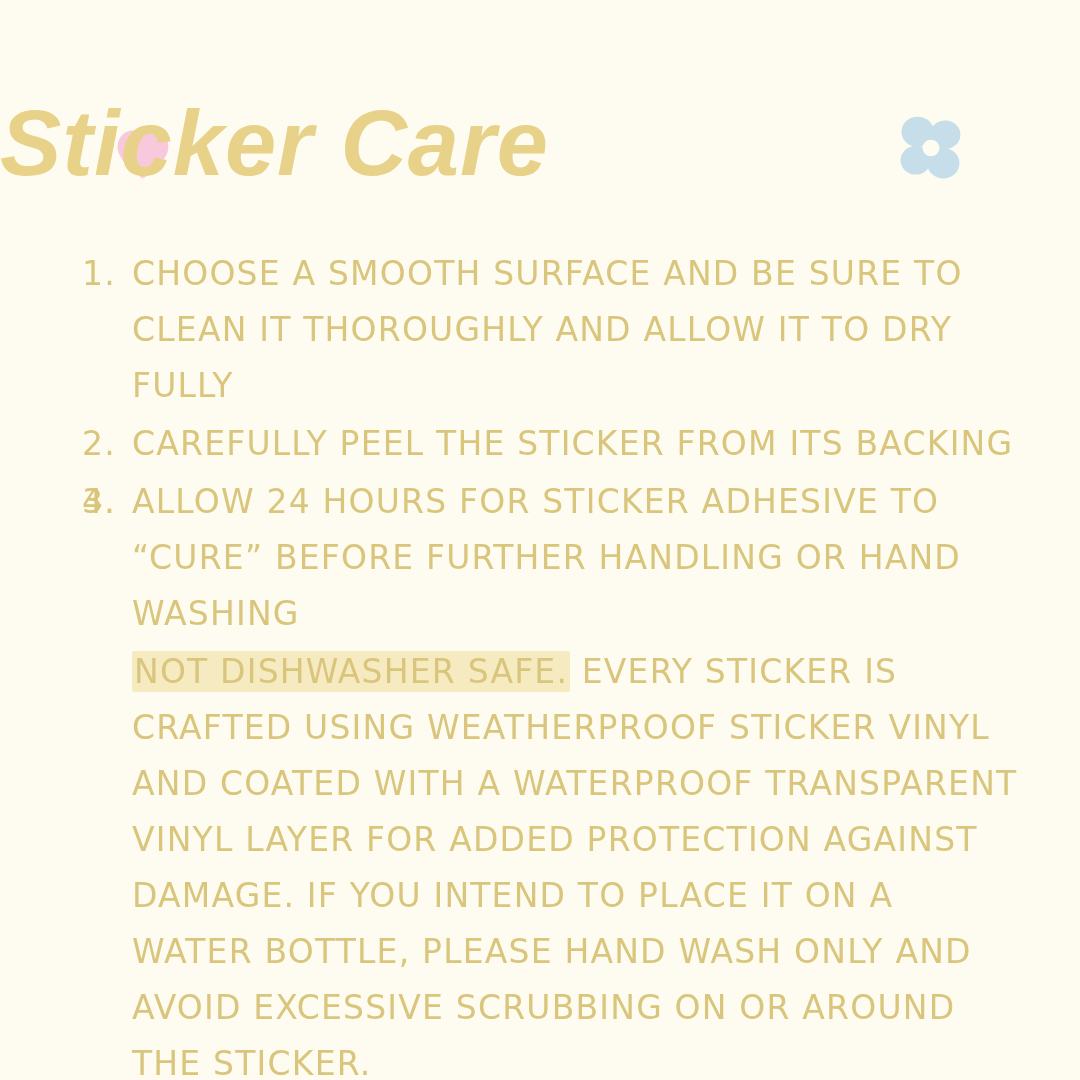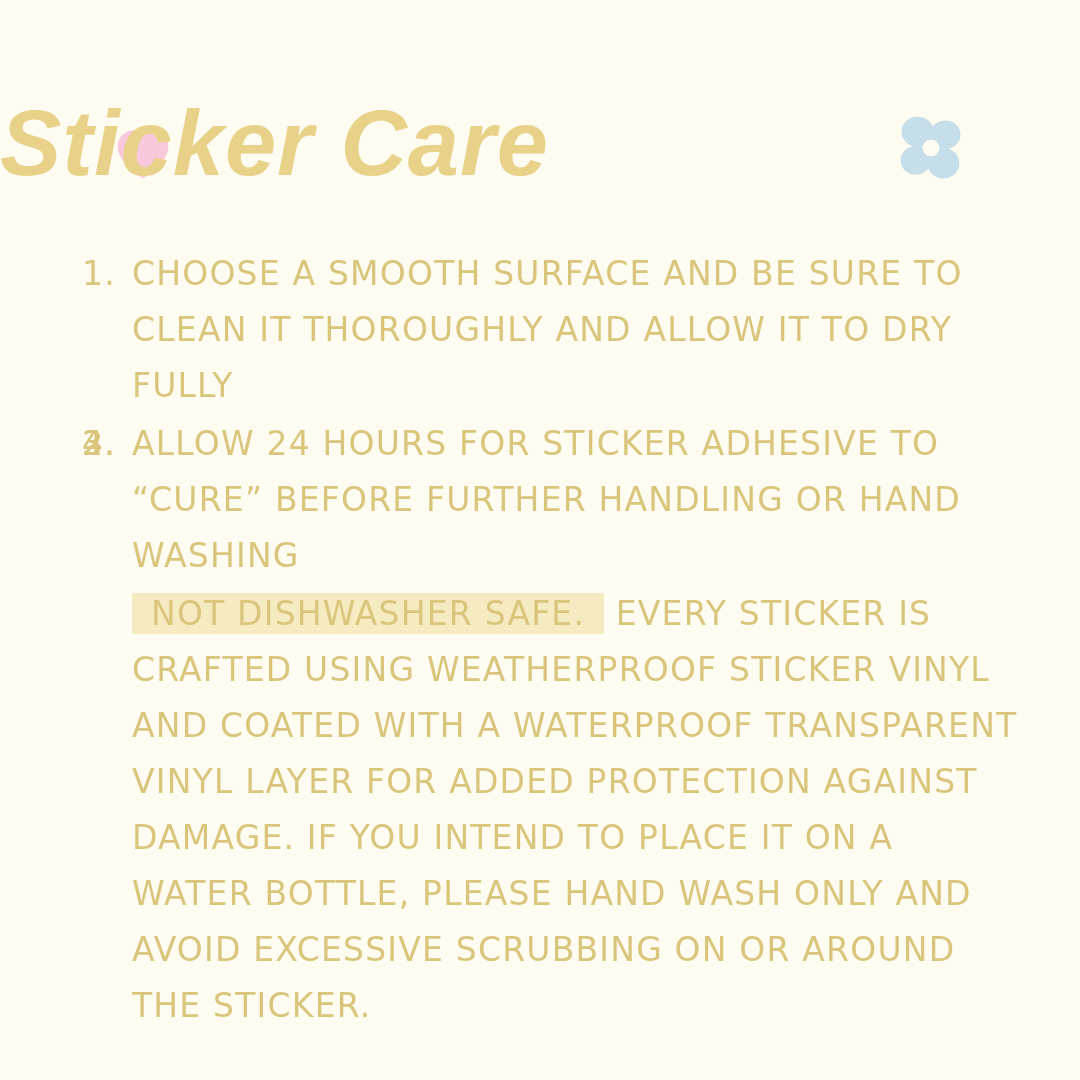--- a/index.html
+++ b/index.html
@@ -96,21 +96,21 @@
     text-align: left;
   }
 
   .paragraph {
     margin-top: 2px;
     padding-left: 50px;
   }
 
   .highlight {
     background: #F6EBC0;
-    padding: 1px 19px;
+    padding: 1px 2px;
     border-radius: 2px;
     box-decoration-break: clone;
     -webkit-box-decoration-break: clone;
   }
 </style>
 </head>
 <body>
 
 <div class="card">
 
@@ -134,20 +134,21 @@
 
   <div class="content">
 
     <ol class="list">
       <li class="list-item">
         <span class="list-num">1.</span>
         <span>Choose a smooth surface and be sure to clean it thoroughly and allow it to  dry fully</span>
       </li>
       <li class="list-item">
         <span class="list-num">2.</span>
+        <span>Carefully peel the sticker from its backing</span>
       </li>
       <li class="list-item">
         <span class="list-num">3.</span>
       </li>
       <li class="list-item">
         <span class="list-num">4.</span>
         <span>Allow 24 hours for sticker adhesive to “cure” before further handling or hand washing</span>
       </li>
     </ol>
 

